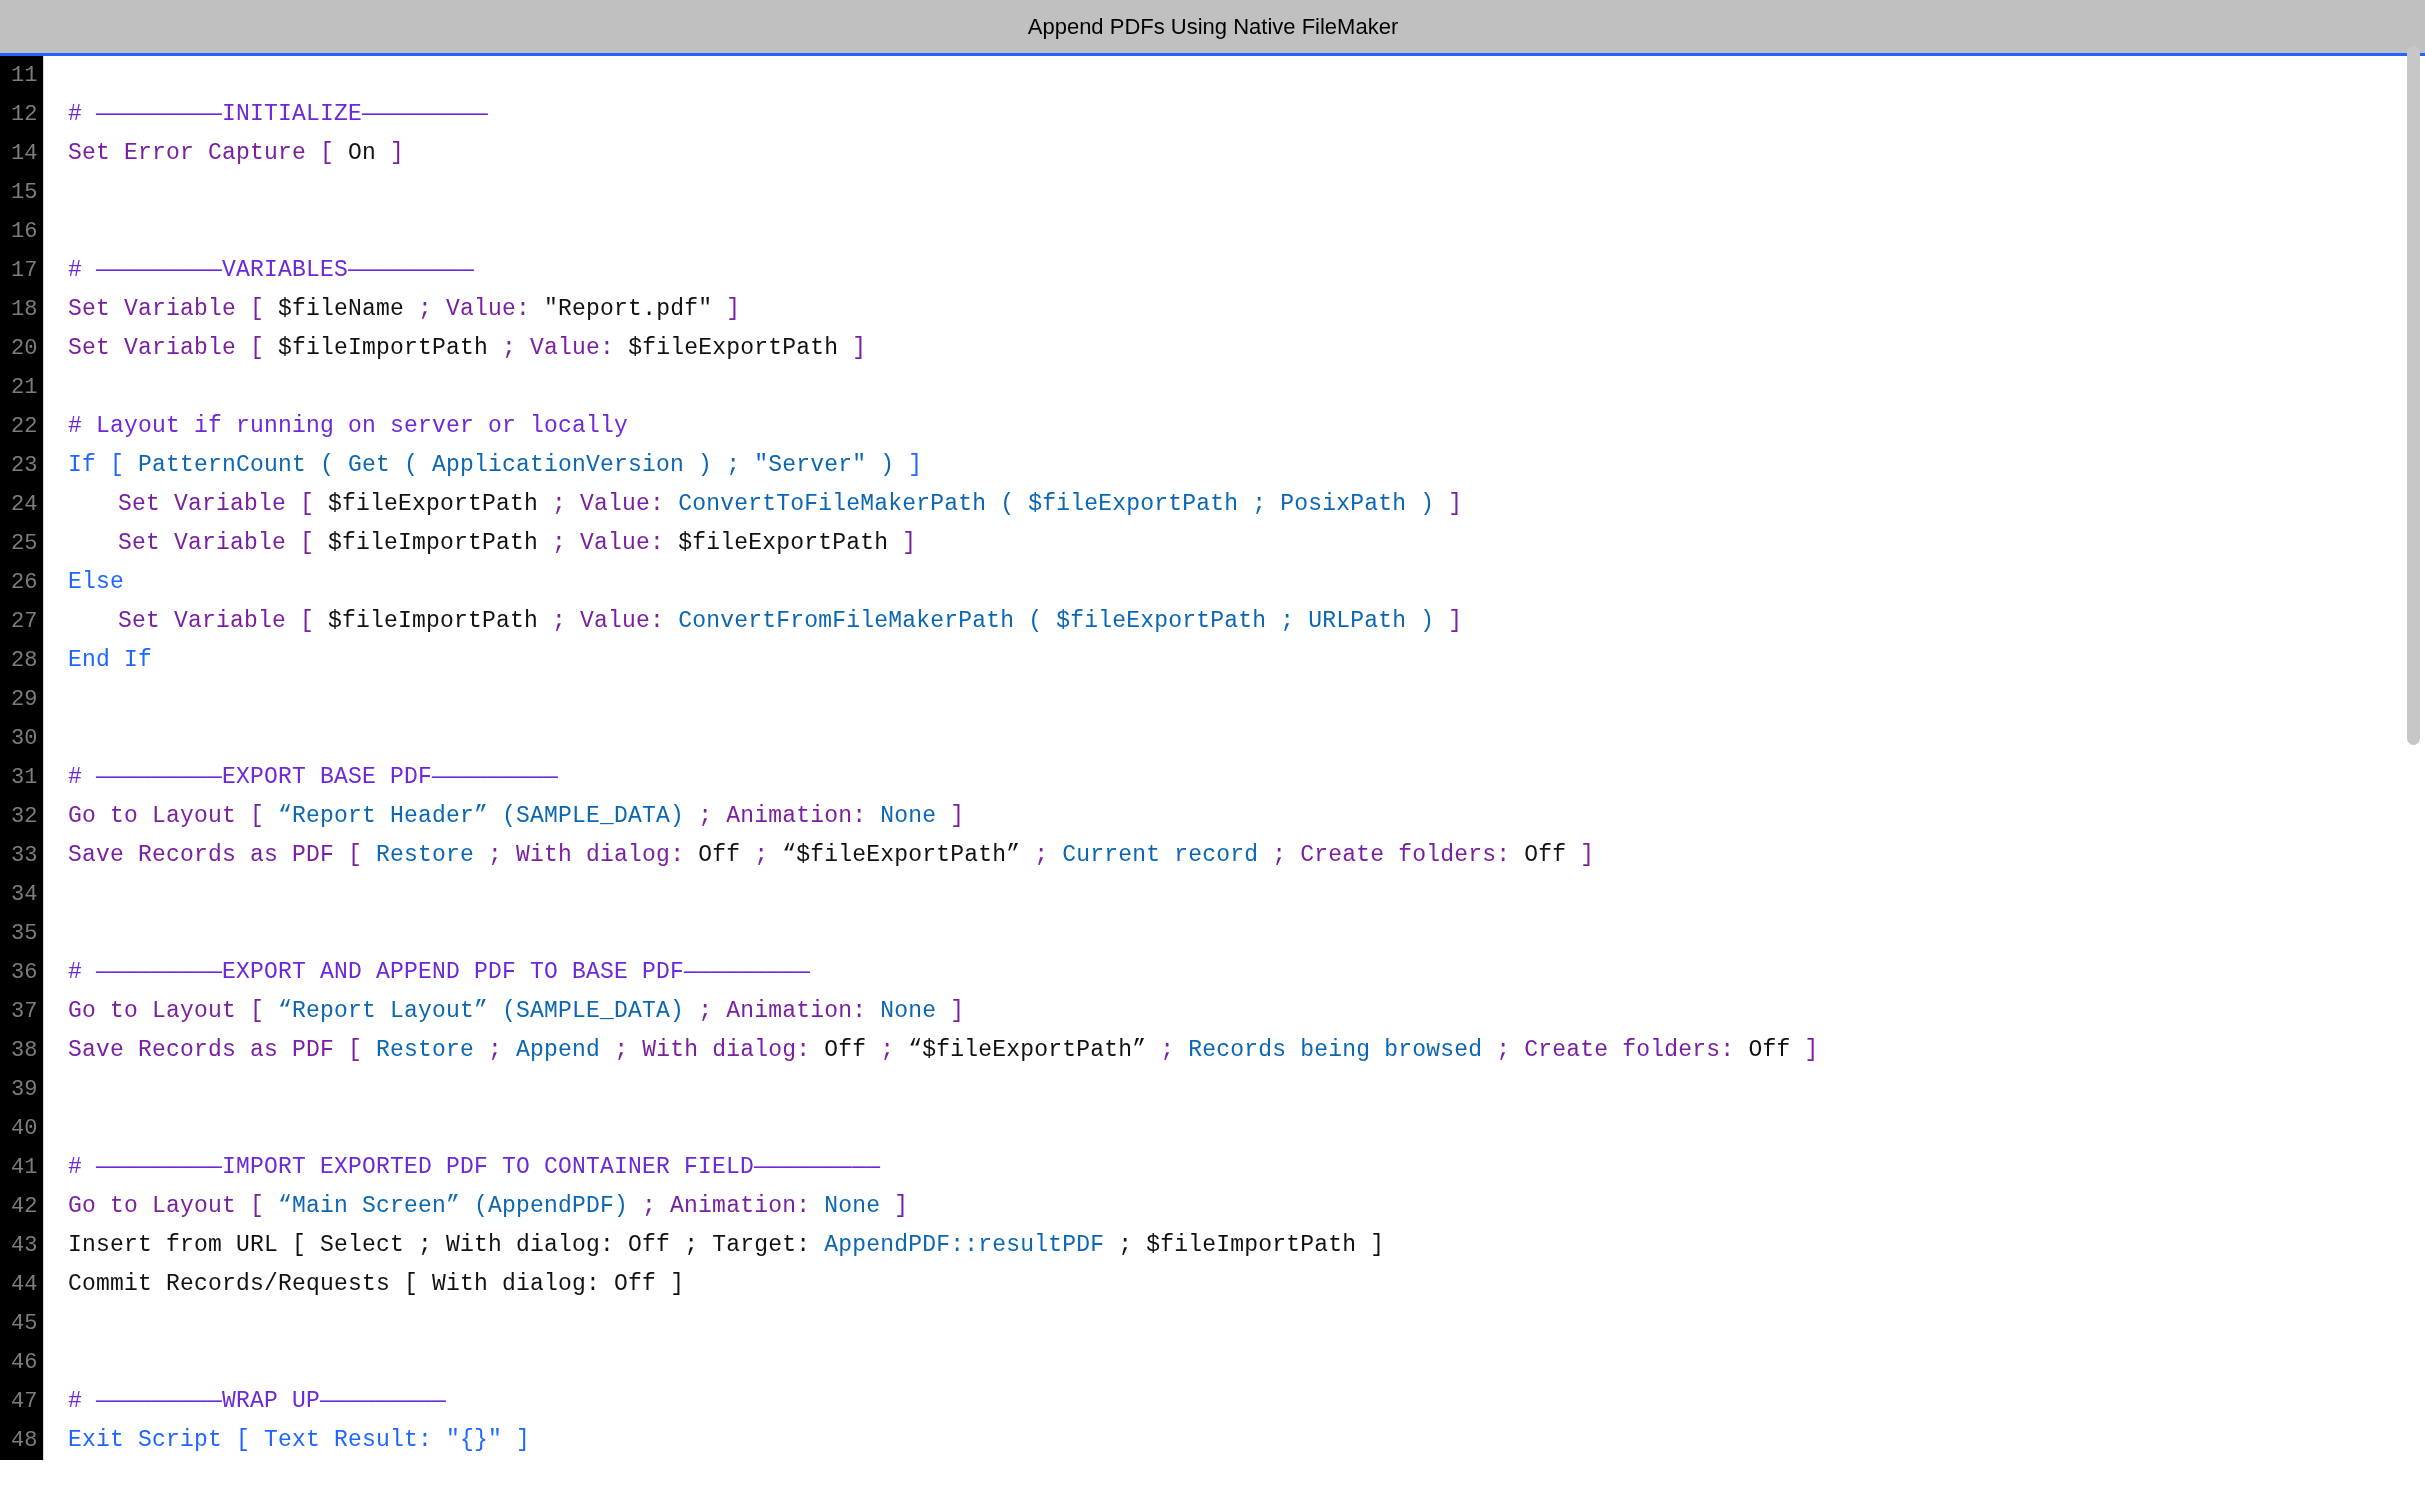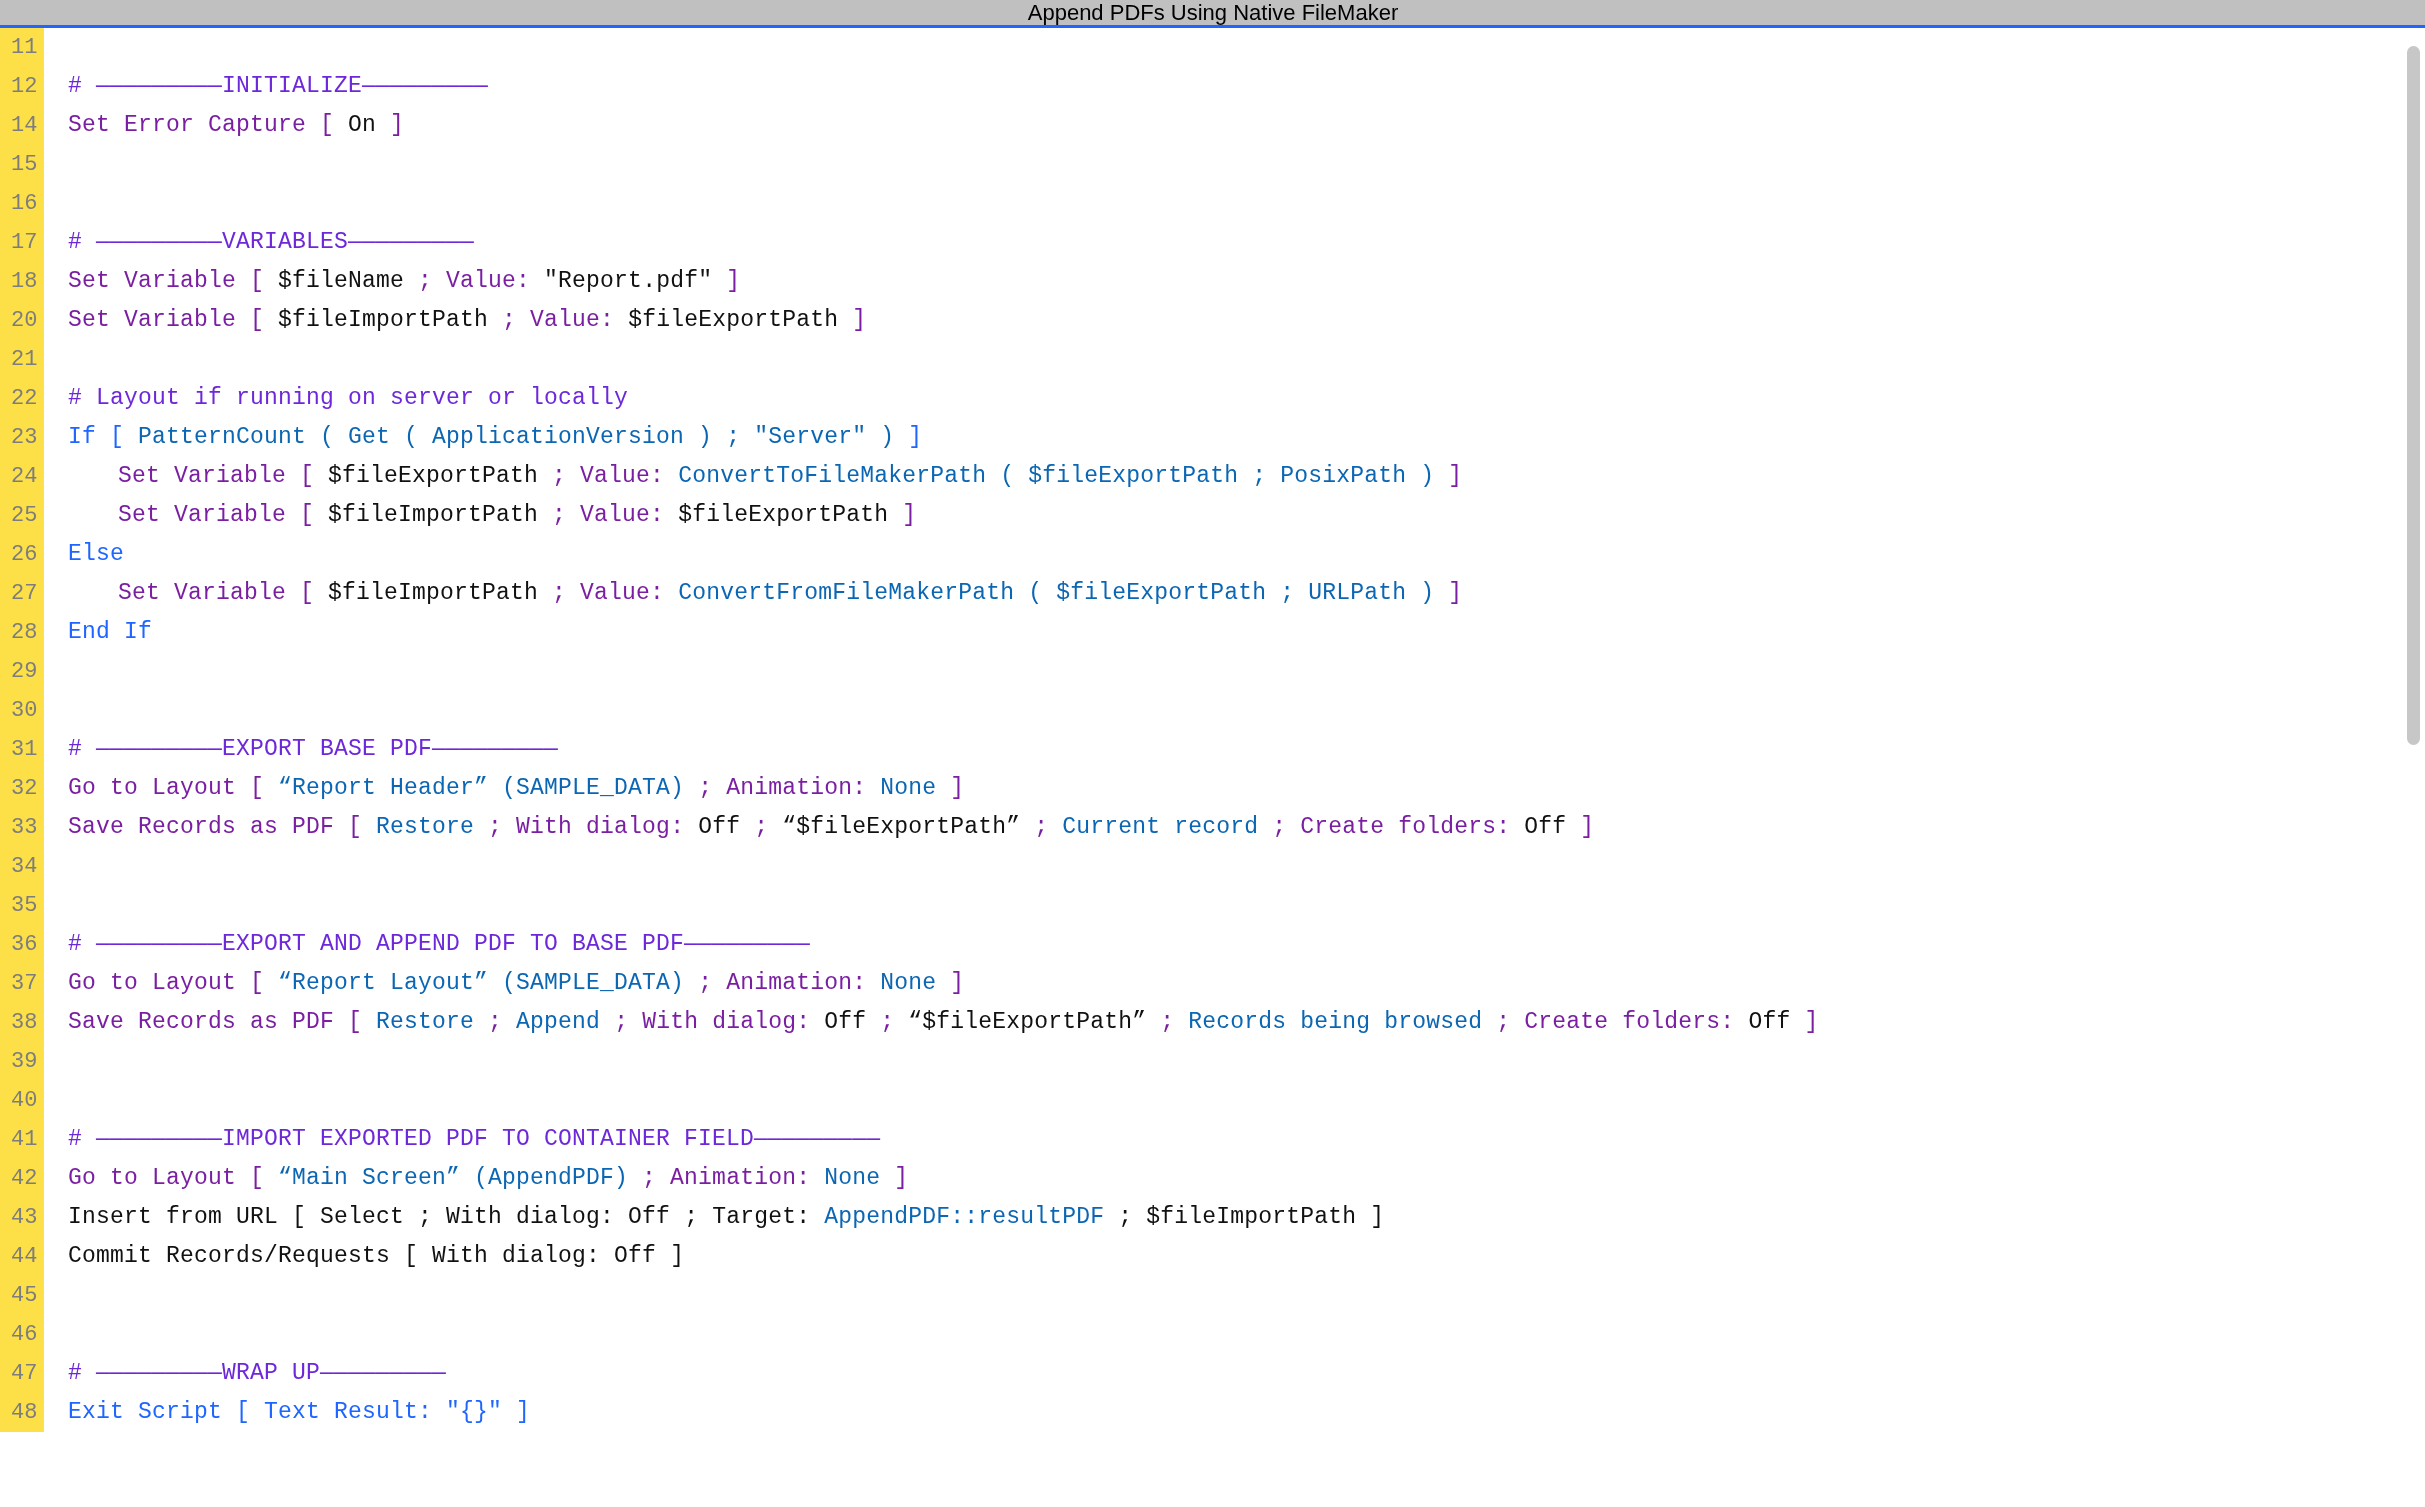--- a/index.html
+++ b/index.html
@@ -1,19 +1,19 @@
 <!DOCTYPE html>
 <html><head>
 <meta charset="utf-8">
 <style>
   * { margin: 0; padding: 0; box-sizing: border-box; }
   html, body { width: 100%; height: 100%; background: #fff; font-family: Menlo, Monaco, "Courier New", monospace; font-size: 22px; }
   .window { width: 2426px; }
   .title-bar {
-    height: 28px;
+    height: 56px;
     background: #c0c0c0;
     border-bottom: 3.7px solid #1e66ff;
     display: flex;
     align-items: center;
     justify-content: center;
     font-family: -apple-system, Helvetica, Arial, sans-serif;
     font-size: 22px;
     color: #000;
   }
   .editor {
@@ -22,21 +22,21 @@
   }
   .row {
     display: flex;
     align-items: baseline;
     line-height: 39px;
     height: 39px;
   }
   .gutter {
     width: 44px;
     min-width: 44px;
-    background: #fde047;
+    background: #000000;
     border-right: 0.9px solid #d8d8d8;
     color: #7d7d7d;
     text-align: right;
     padding-right: 5.5px;
     font-size: 22px;
   }
   .code {
     padding-left: 24px;
     white-space: pre;
     font-size: 23px;

